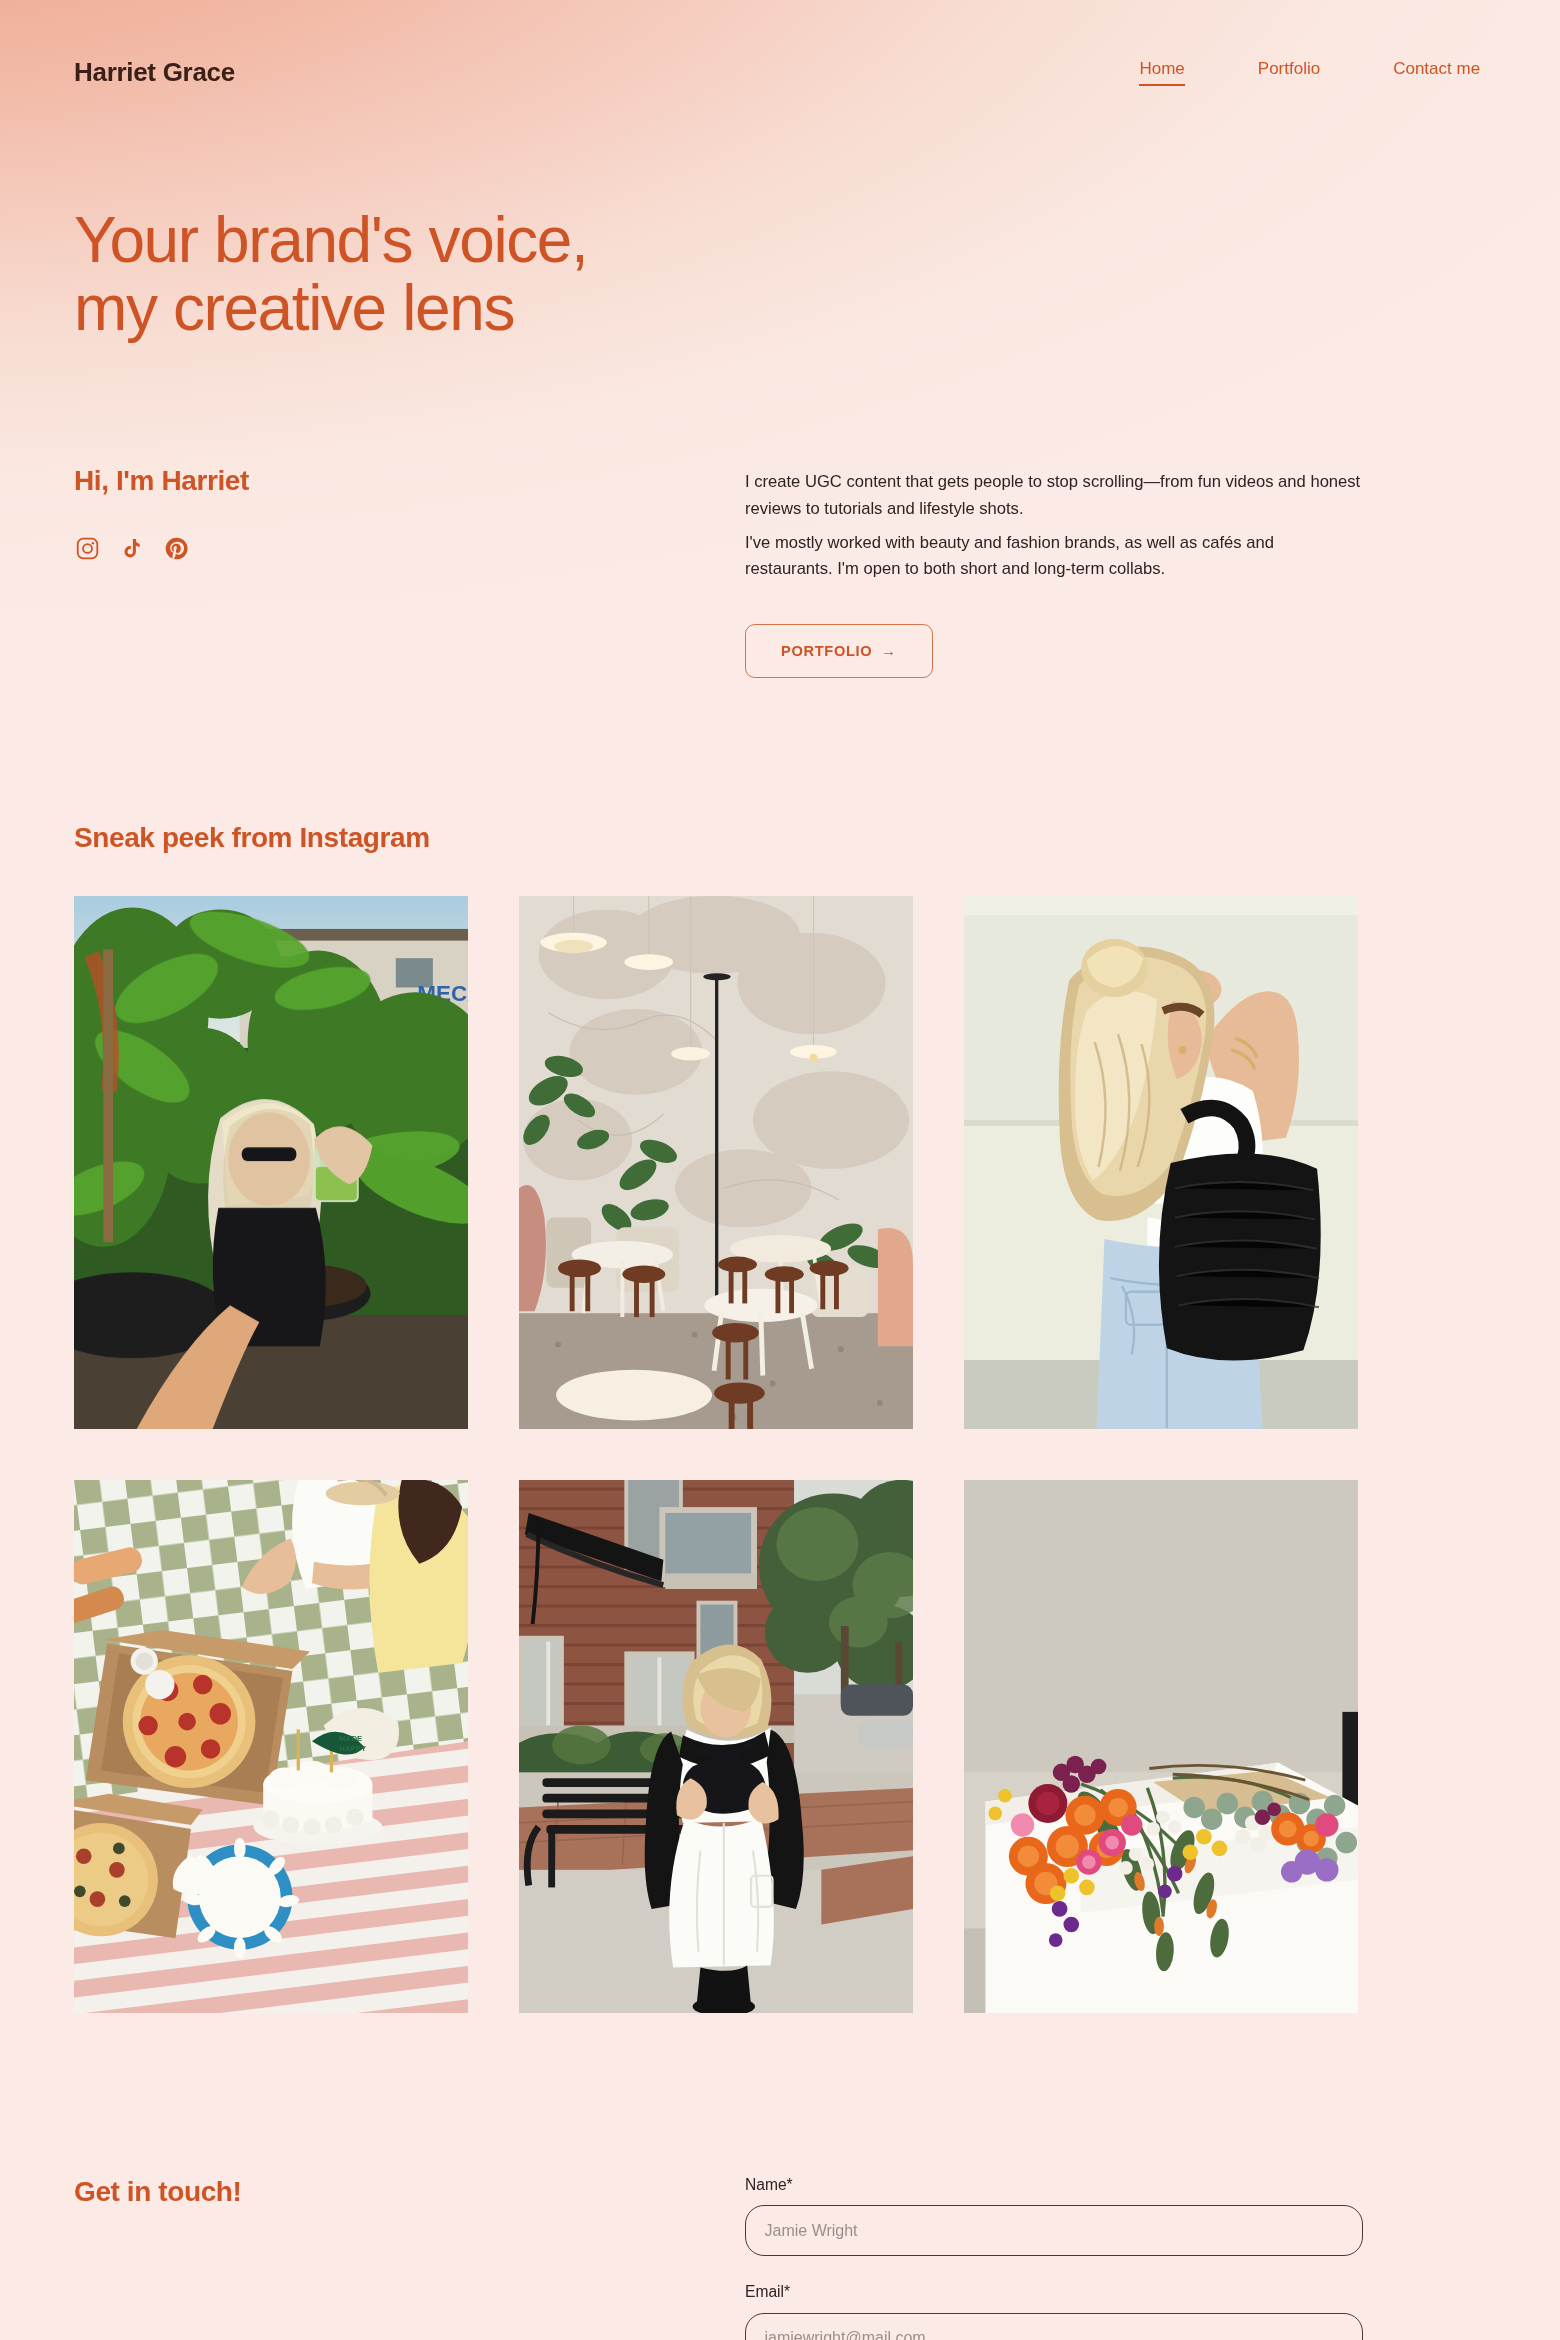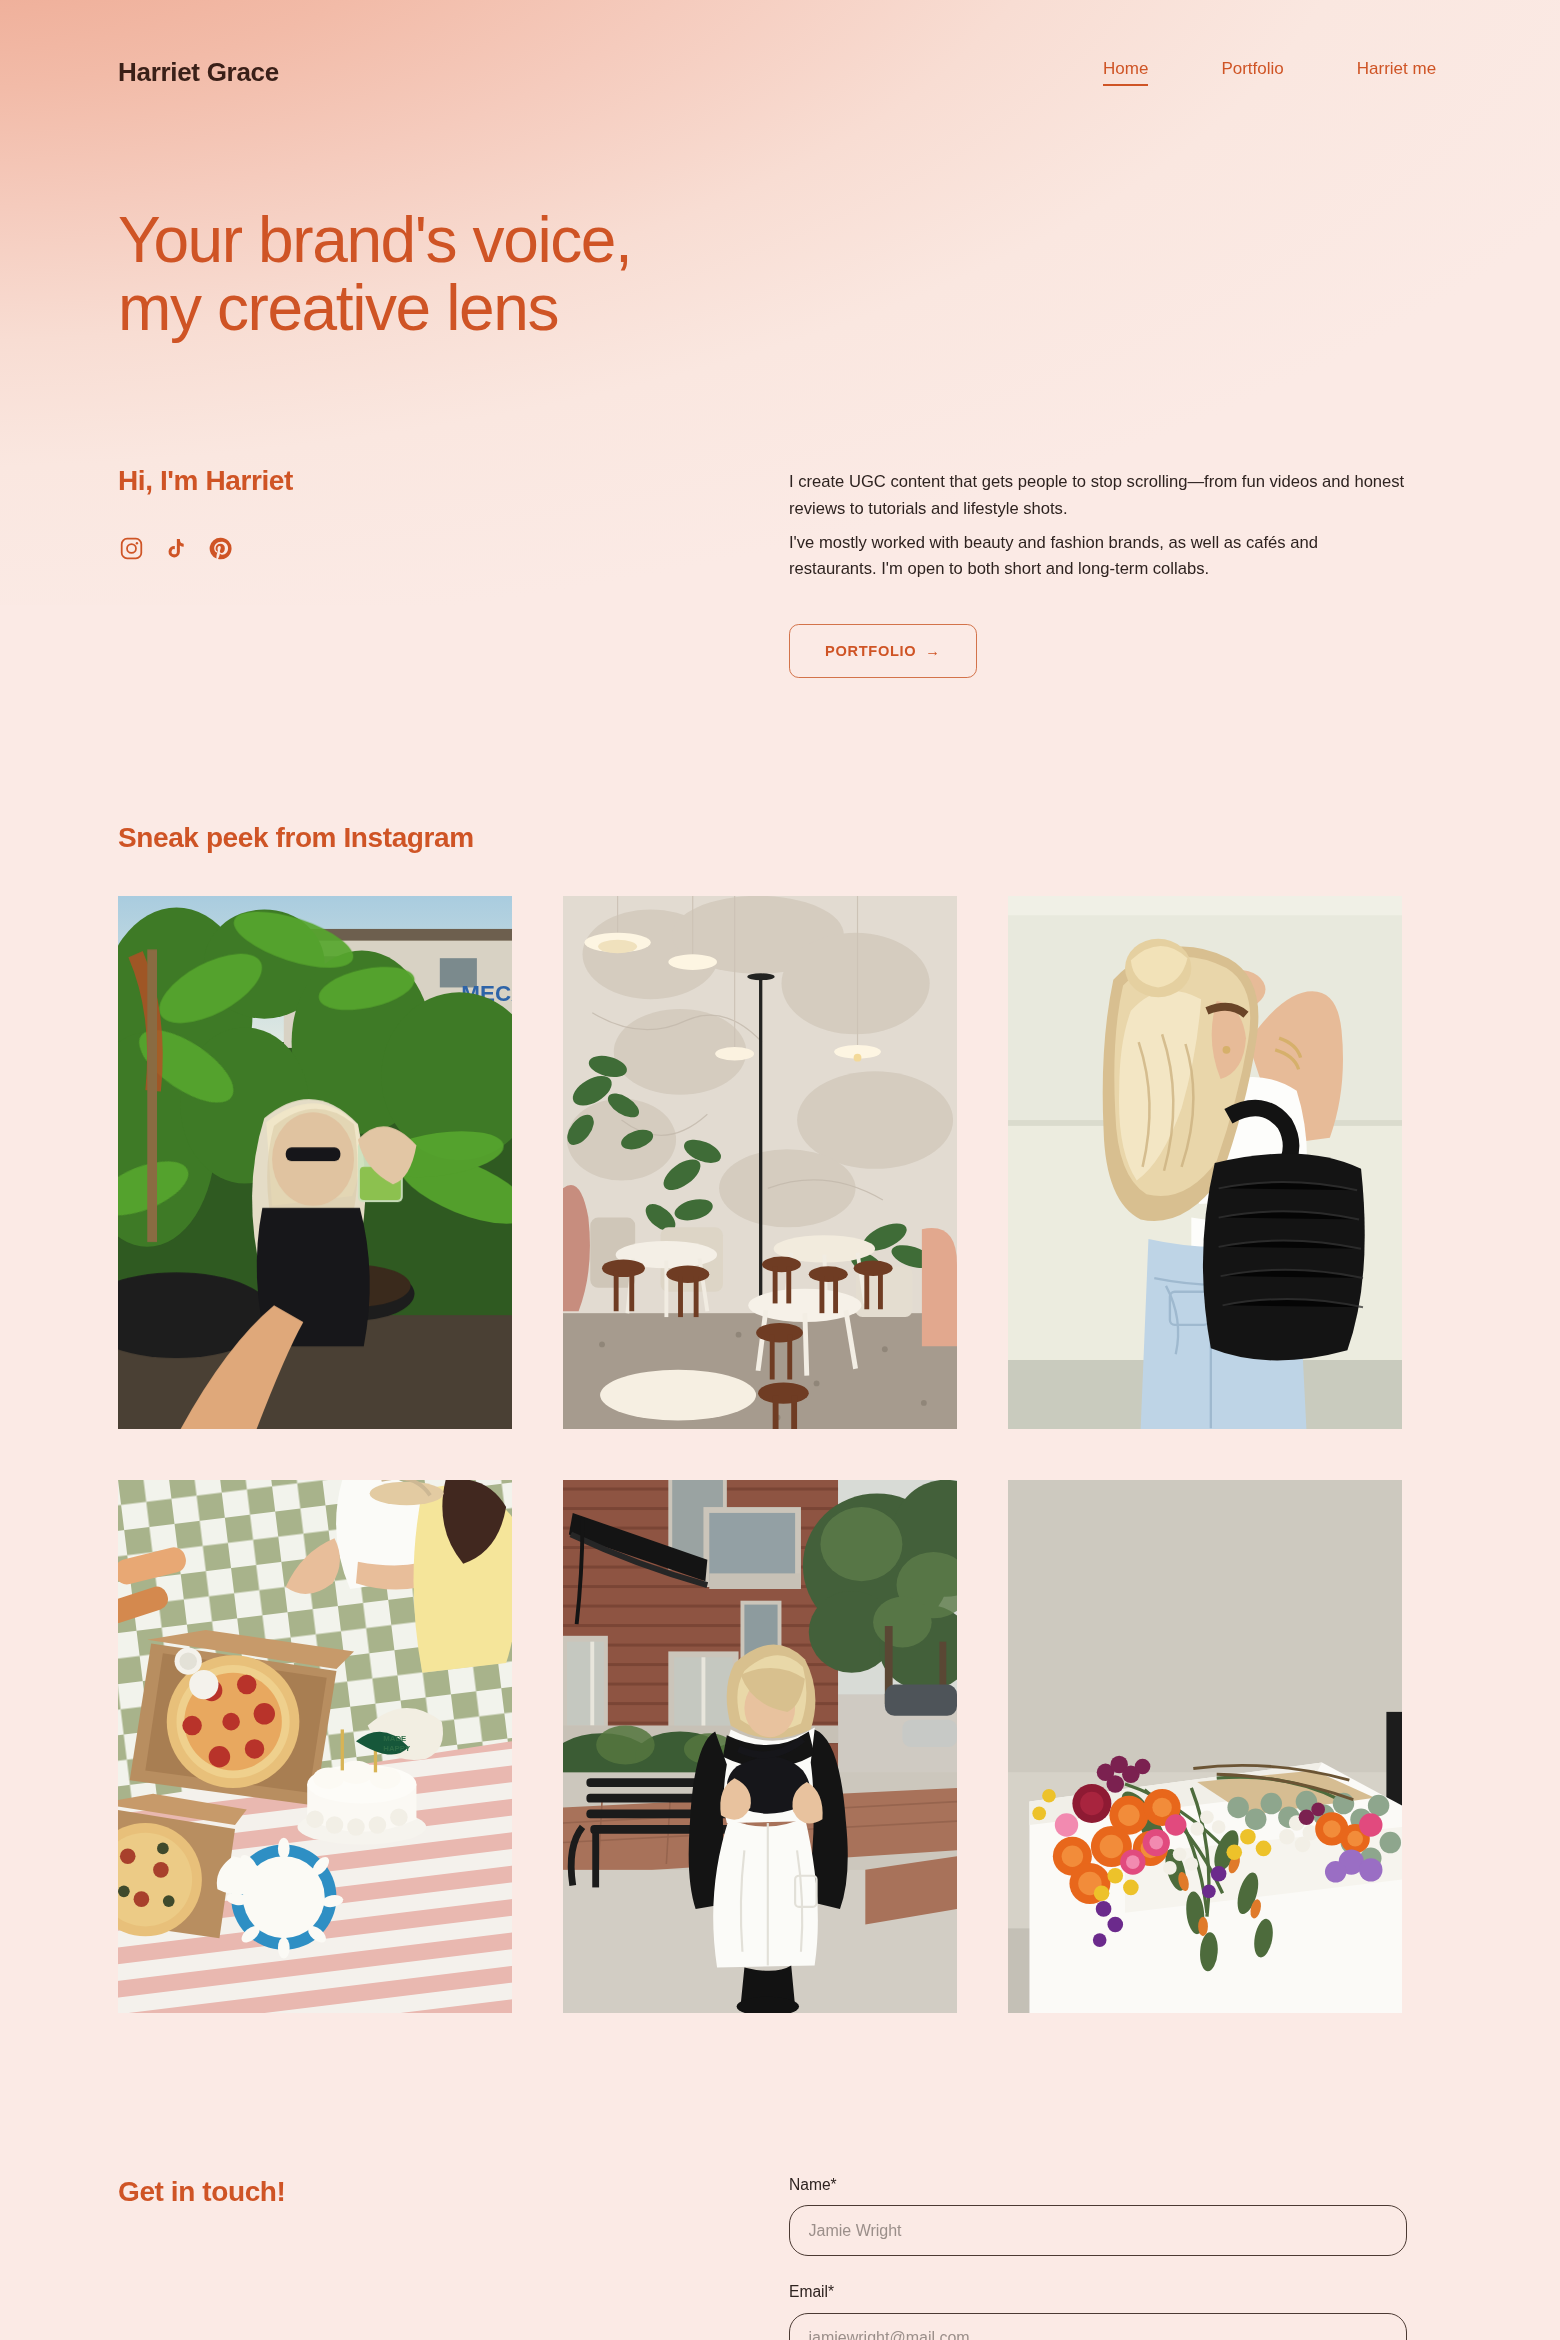--- a/index.html
+++ b/index.html
@@ -33,21 +33,21 @@
         #fbeae5 100%);
     pointer-events: none;
     z-index: 0;
   }
 
   .page {
     position: relative;
     z-index: 1;
     width: 1560px;
     height: 1675px;
-    padding: 0 118px;
+    padding: 0 74px;
   }
 
   
   .site-header {
     display: flex;
     align-items: center;
     justify-content: space-between;
     height: 98px;
     padding-top: 47px;
   }
@@ -232,21 +232,21 @@
 
 <div class="bg-gradient"></div>
 
 <div class="page">
 
   <header class="site-header">
     <div class="logo">Harriet Grace</div>
     <nav class="nav">
       <a href="#" class="nav-link is-active">Home</a>
       <a href="#" class="nav-link">Portfolio</a>
-      <a href="#" class="nav-link">Harriet me</a>
+      <a href="#" class="nav-link">Contact me</a>
     </nav>
   </header>
 
   <section class="hero">
     <h1 class="hero-title">
       <span>Your brand's voice,</span><br>
       <span>my creative lens</span>
     </h1>
   </section>
 

